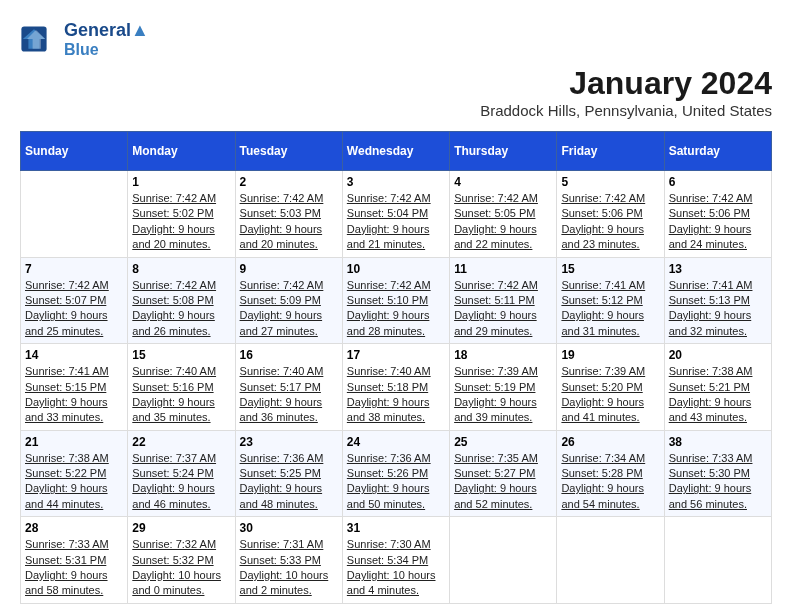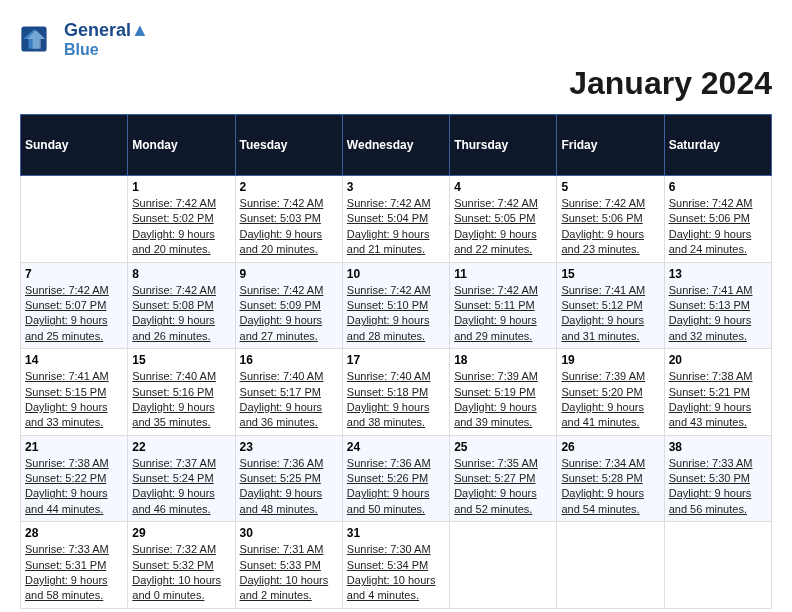--- a/index.html
+++ b/index.html
@@ -37,23 +37,23 @@
     .location-title {
       font-size: 15px;
       color: #333;
     }
     table {
       width: 100%;
       border-collapse: collapse;
       font-size: 11px;
     }
     thead th {
-      background-color: #0f172a;
+      background-color: #1d4ed8;
       color: #fff;
-      padding: 23px 4px;
+      padding: 12px 4px;
       text-align: left;
       font-size: 12px;
       font-weight: bold;
       border: 1px solid #3a5fa0;
     }
     tbody tr {
       border-bottom: 1px solid #ccc;
     }
     tbody td {
       vertical-align: top;
@@ -94,20 +94,21 @@
       <polygon points="20,6 36,20 28,20 28,34 12,34 12,20 4,20" fill="#3a7fc1"></polygon>
       <polygon points="24,8 36,20 30,20 30,34 18,34 18,20 10,20 22,8" fill="white" opacity="0.3"></polygon>
     </svg>
     <div>
       <div style="font-size:18px;font-weight:bold;color:#1a4a8a;line-height:1.15;">General<span style="color:#3a7fc1;">▲</span></div>
       <div style="font-size:16px;font-weight:bold;color:#3a7fc1;line-height:1.1;">Blue</div>
     </div>
   </div>
   <div class="title-area">
     <div class="month-title">January 2024</div>
+    <div class="location-title">Braddock Hills, Pennsylvania, United States</div>
   </div>
 </div>
 
 <table>
   <thead>
     <tr>
     <th>Sunday</th>
         <th>Monday</th>
         <th>Tuesday</th>
         <th>Wednesday</th>

